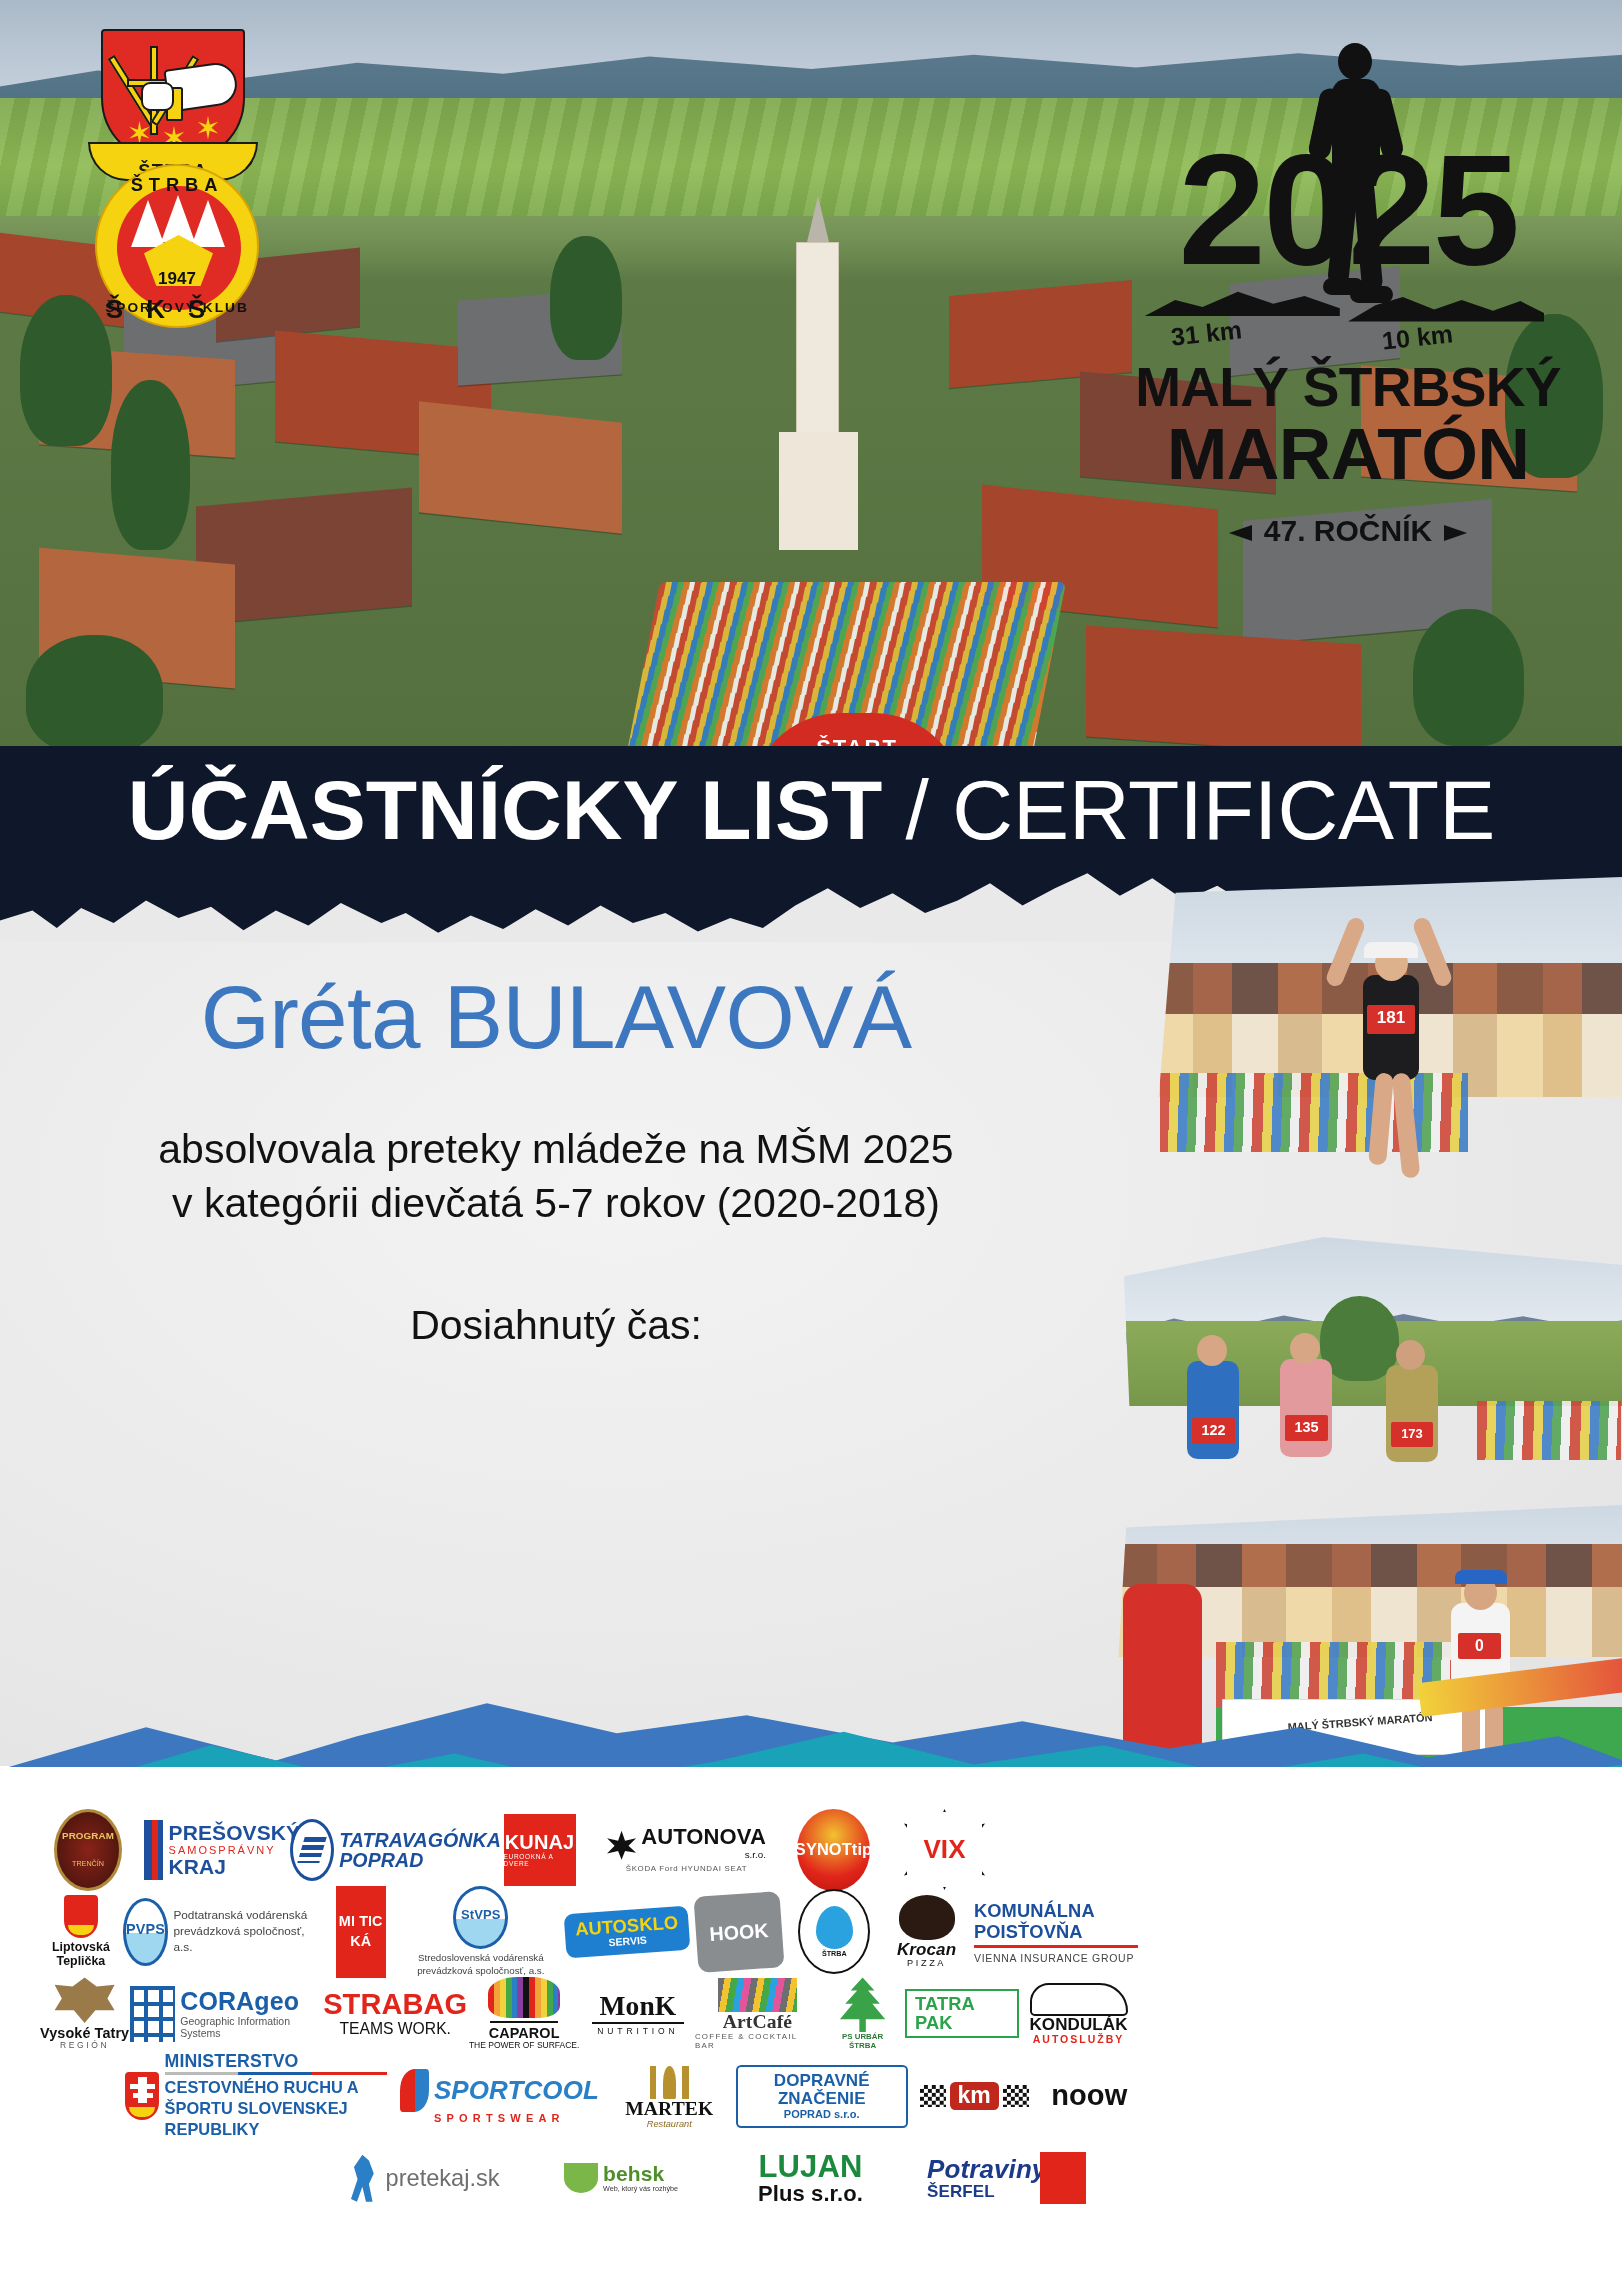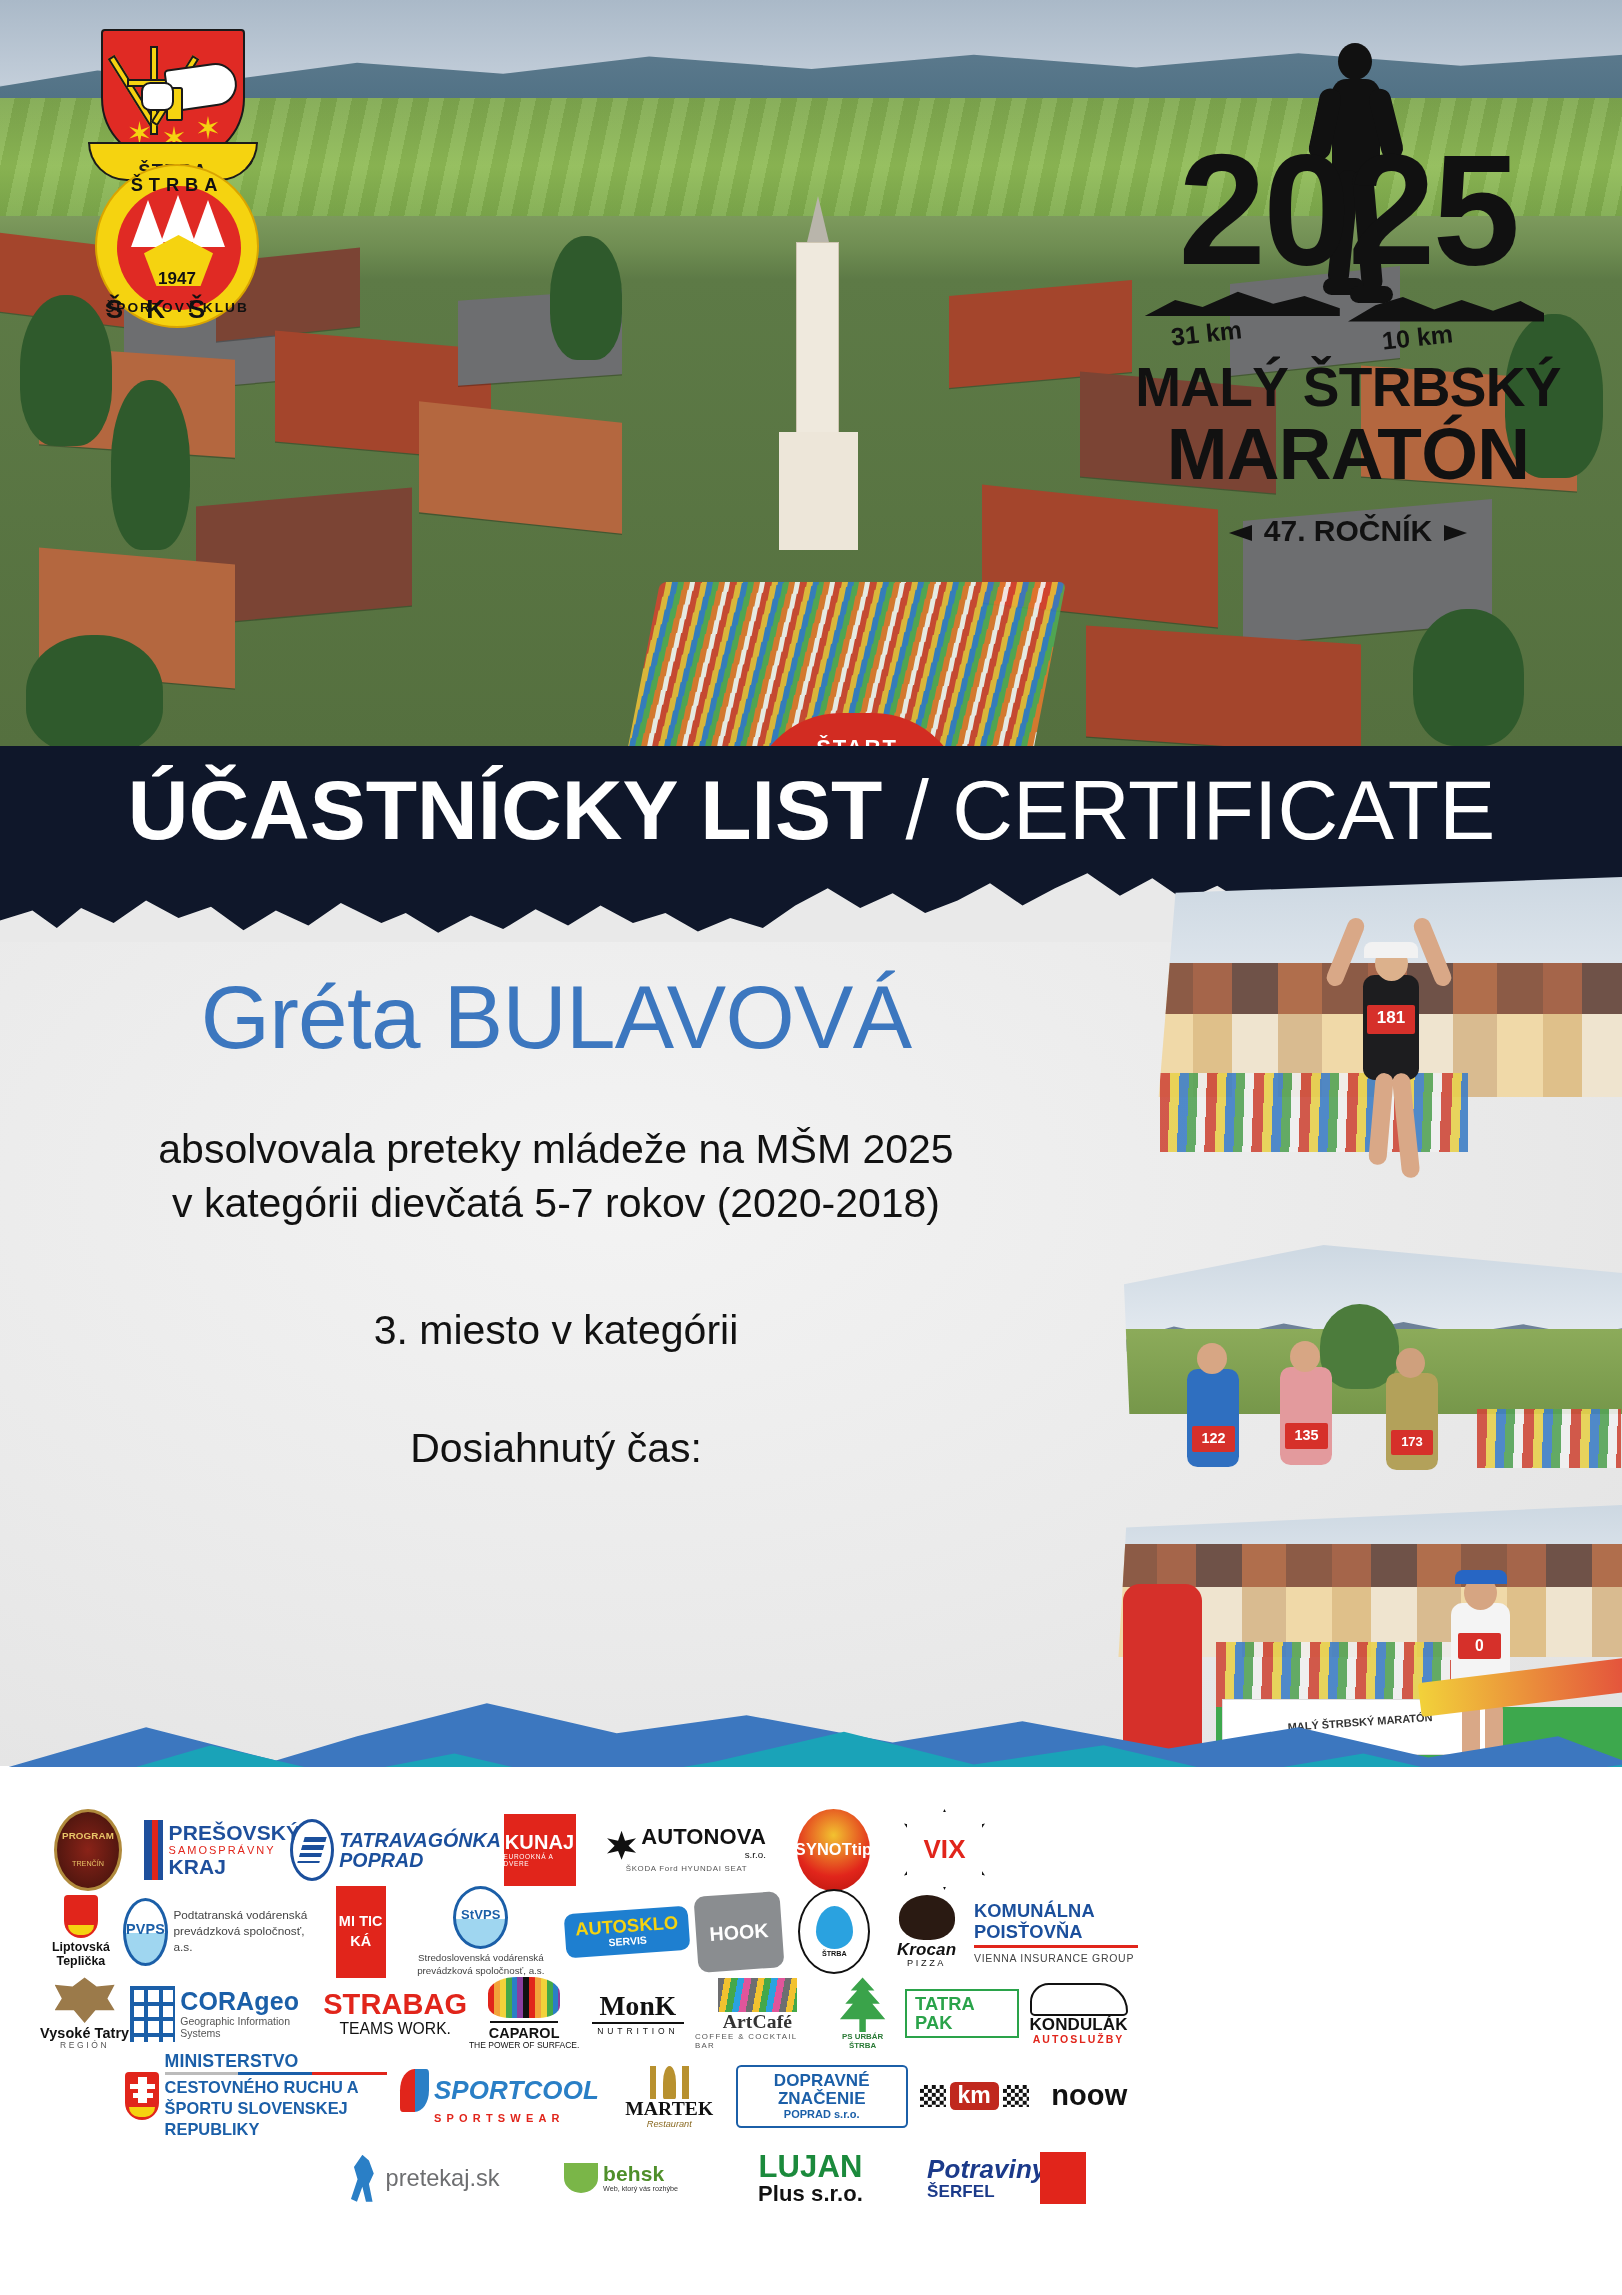--- a/index.html
+++ b/index.html
@@ -153,21 +153,21 @@
   .ph .houses:after{content:"";position:absolute;left:0;top:0;width:100%;height:38%;
     background:repeating-linear-gradient(90deg,#8c5b46 0 46px,#a5654a 46px 85px,#6f5248 85px 131px,#b06e4c 131px 175px);}
   .ph .grass{position:absolute;left:0;top:30%;width:100%;height:30%;background:linear-gradient(#8cab5a,#76974a);}
   .ph .mtn{position:absolute;left:0;top:24%;width:100%;height:14%;background:#6d8198;
     clip-path:polygon(0 70%,10% 36%,20% 62%,32% 28%,44% 56%,56% 24%,68% 54%,80% 30%,92% 58%,100% 40%,100% 100%,0 100%);}
   .rs-head{position:absolute;border-radius:50%;}
   .bib{position:absolute;background:#d6302a;color:#fff;font-weight:700;text-align:center;
     border-radius:2px;font-size:17px;line-height:1.5;}
   #ph1{left:48px;top:0px;width:475px;height:393px;
     clip-path:polygon(6% 4%,100% 0%,100% 100%,0% 92%);}
-  #ph2{left:25px;top:368px;width:499px;height:281px;
+  #ph2{left:25px;top:360px;width:499px;height:281px;
     clip-path:polygon(0 14%,40% 0%,100% 10%,100% 100%,2% 100%);}
   #ph3{left:11.8px;top:628px;width:512px;height:281px;
     clip-path:polygon(3% 8%,100% 0%,100% 100%,0% 100%);}
   .p-person{position:absolute;background:#1d1d1f;}
   .p-skin{position:absolute;background:#d9a887;}
   .p-top{position:absolute;}
   .crowd2{position:absolute;background:repeating-linear-gradient(92deg,#cf4a3a 0 10.5px,#e8d14e 10.5px 19.6px,#3f7fc6 19.6px 29px,#55a457 29px 38px,#f0f0f0 38px 47px);opacity:.9;filter:blur(0.4px);}
   .banner-w{position:absolute;background:#fff;border:1.3px solid #ddd;}
   .green-mat{position:absolute;background:#3da84d;}
   .redarch{position:absolute;background:#d6302a;border-radius:17px;}
@@ -313,21 +313,20 @@
 <div id="bandEdge"></div>
 
 <div id="body"></div>
 
 <div id="content">
   <div id="name">Gréta BULAVOVÁ</div>
   <div id="desc">
     <div>absolvovala preteky mládeže na MŠM 2025</div>
     <div>v kategórii dievčatá 5-7 rokov (2020-2018)</div>
   </div>
-  <div id="place">3. miesto v kategórii</div>
   <div id="timelbl">Dosiahnutý čas:</div>
 </div>
 
 <div id="collage">
 
   <div class="ph" id="ph1">
     <div class="sky"></div>
     <div class="houses"></div>
 
     <div class="crowd2" style="left:13px;top:196px;width:308px;height:79px;"></div>

